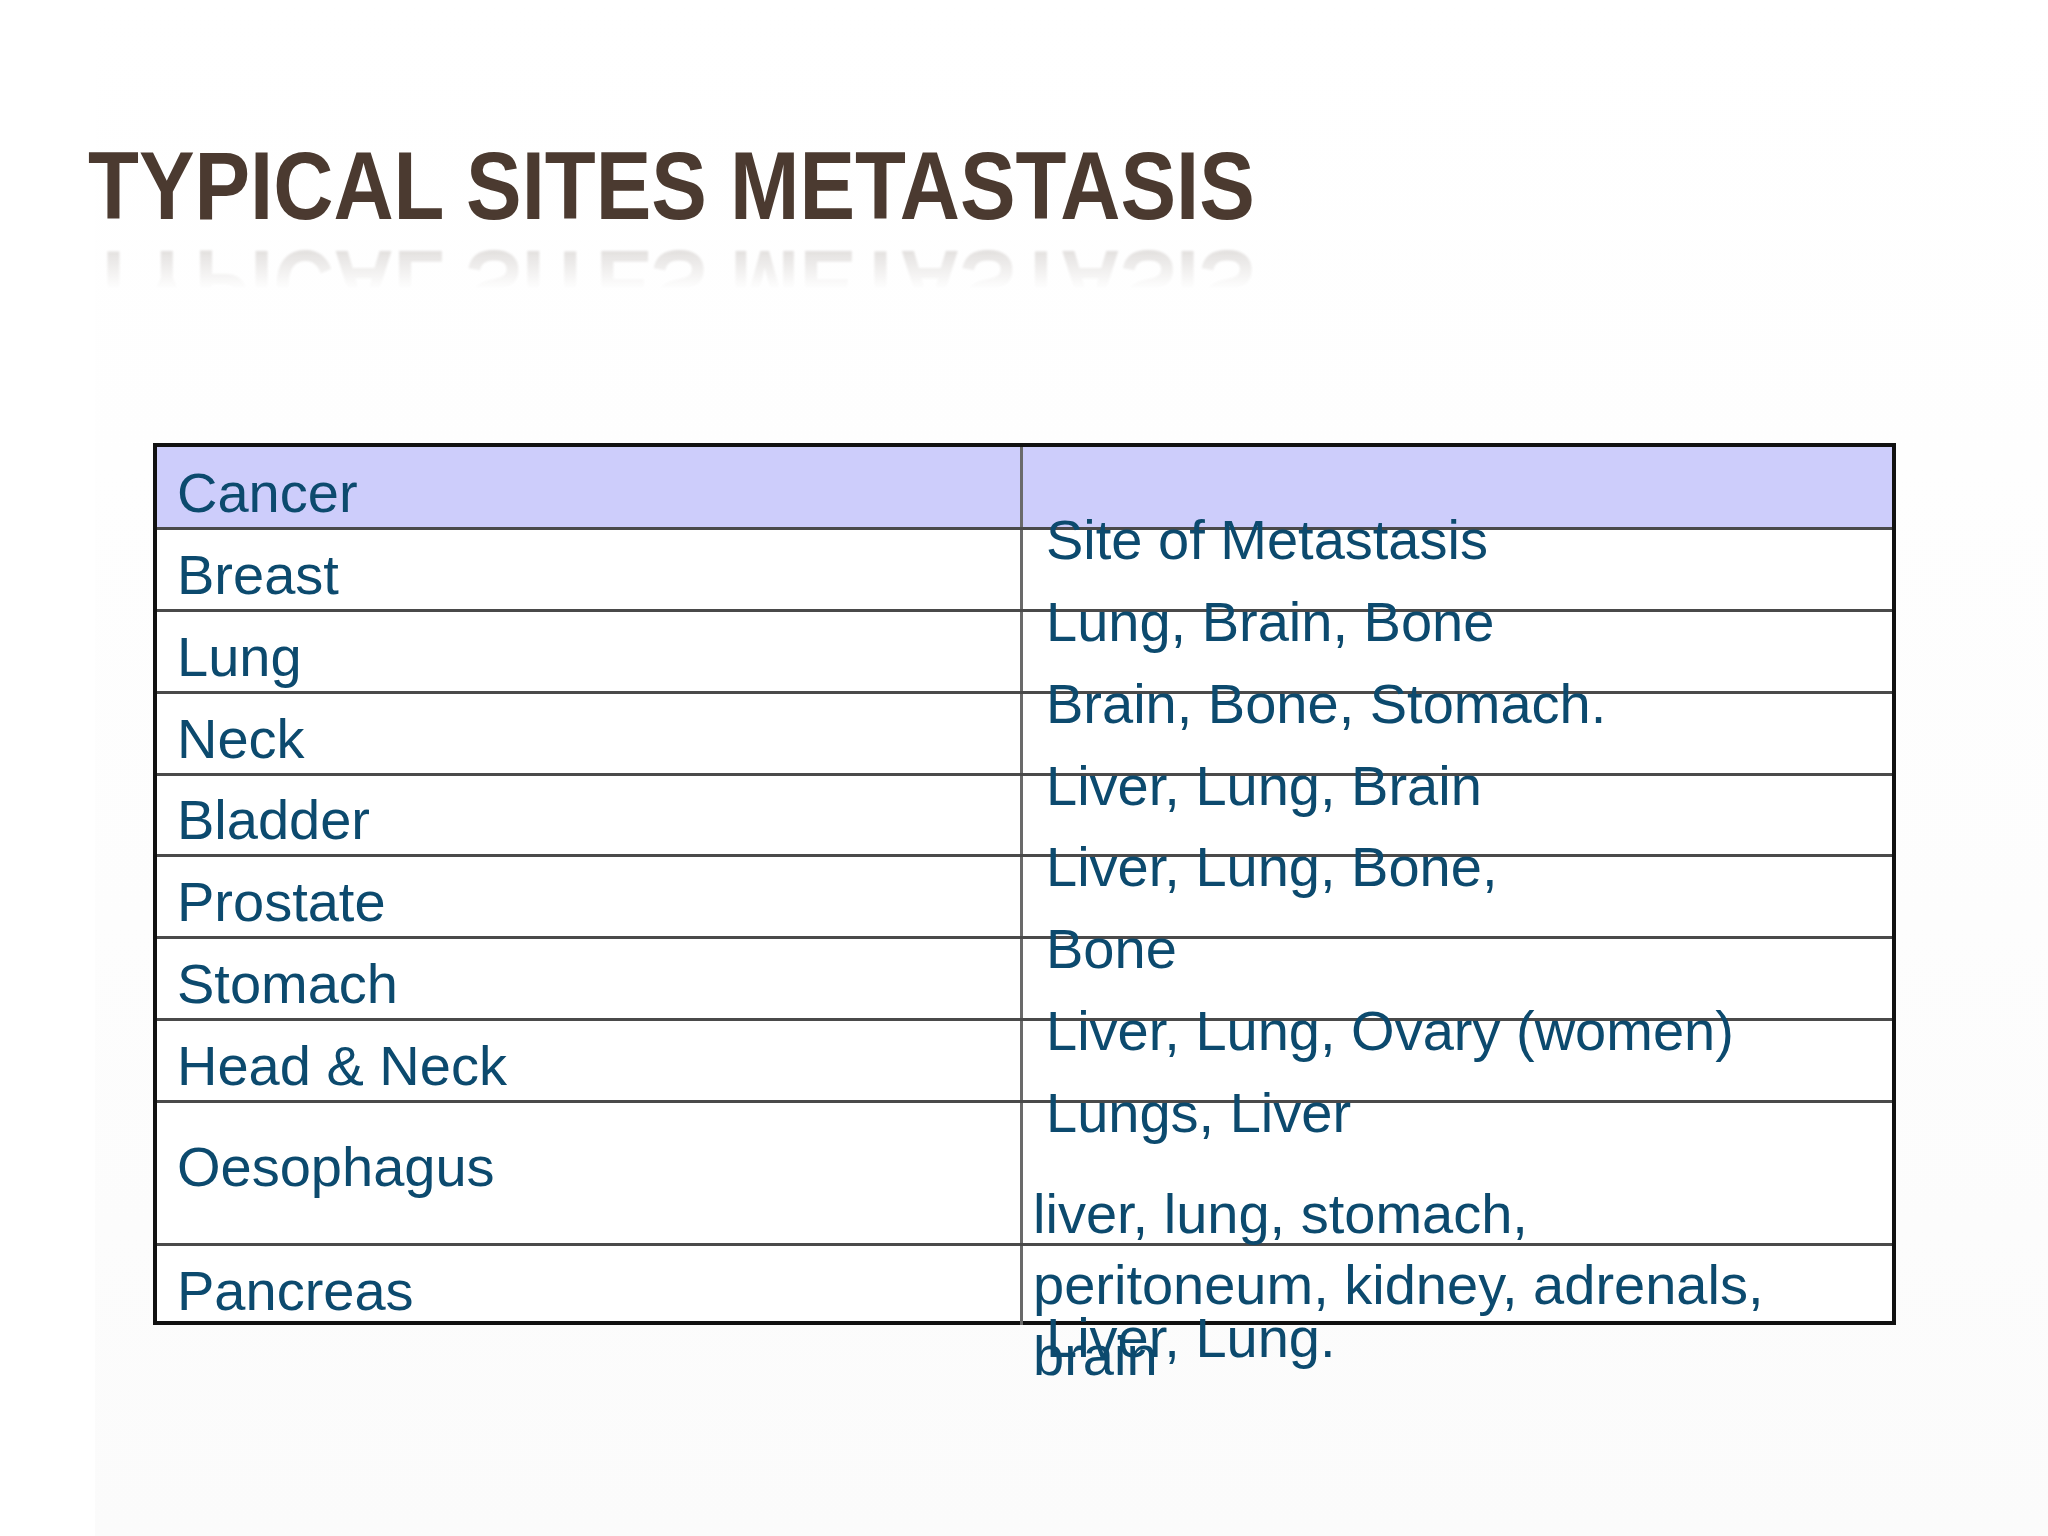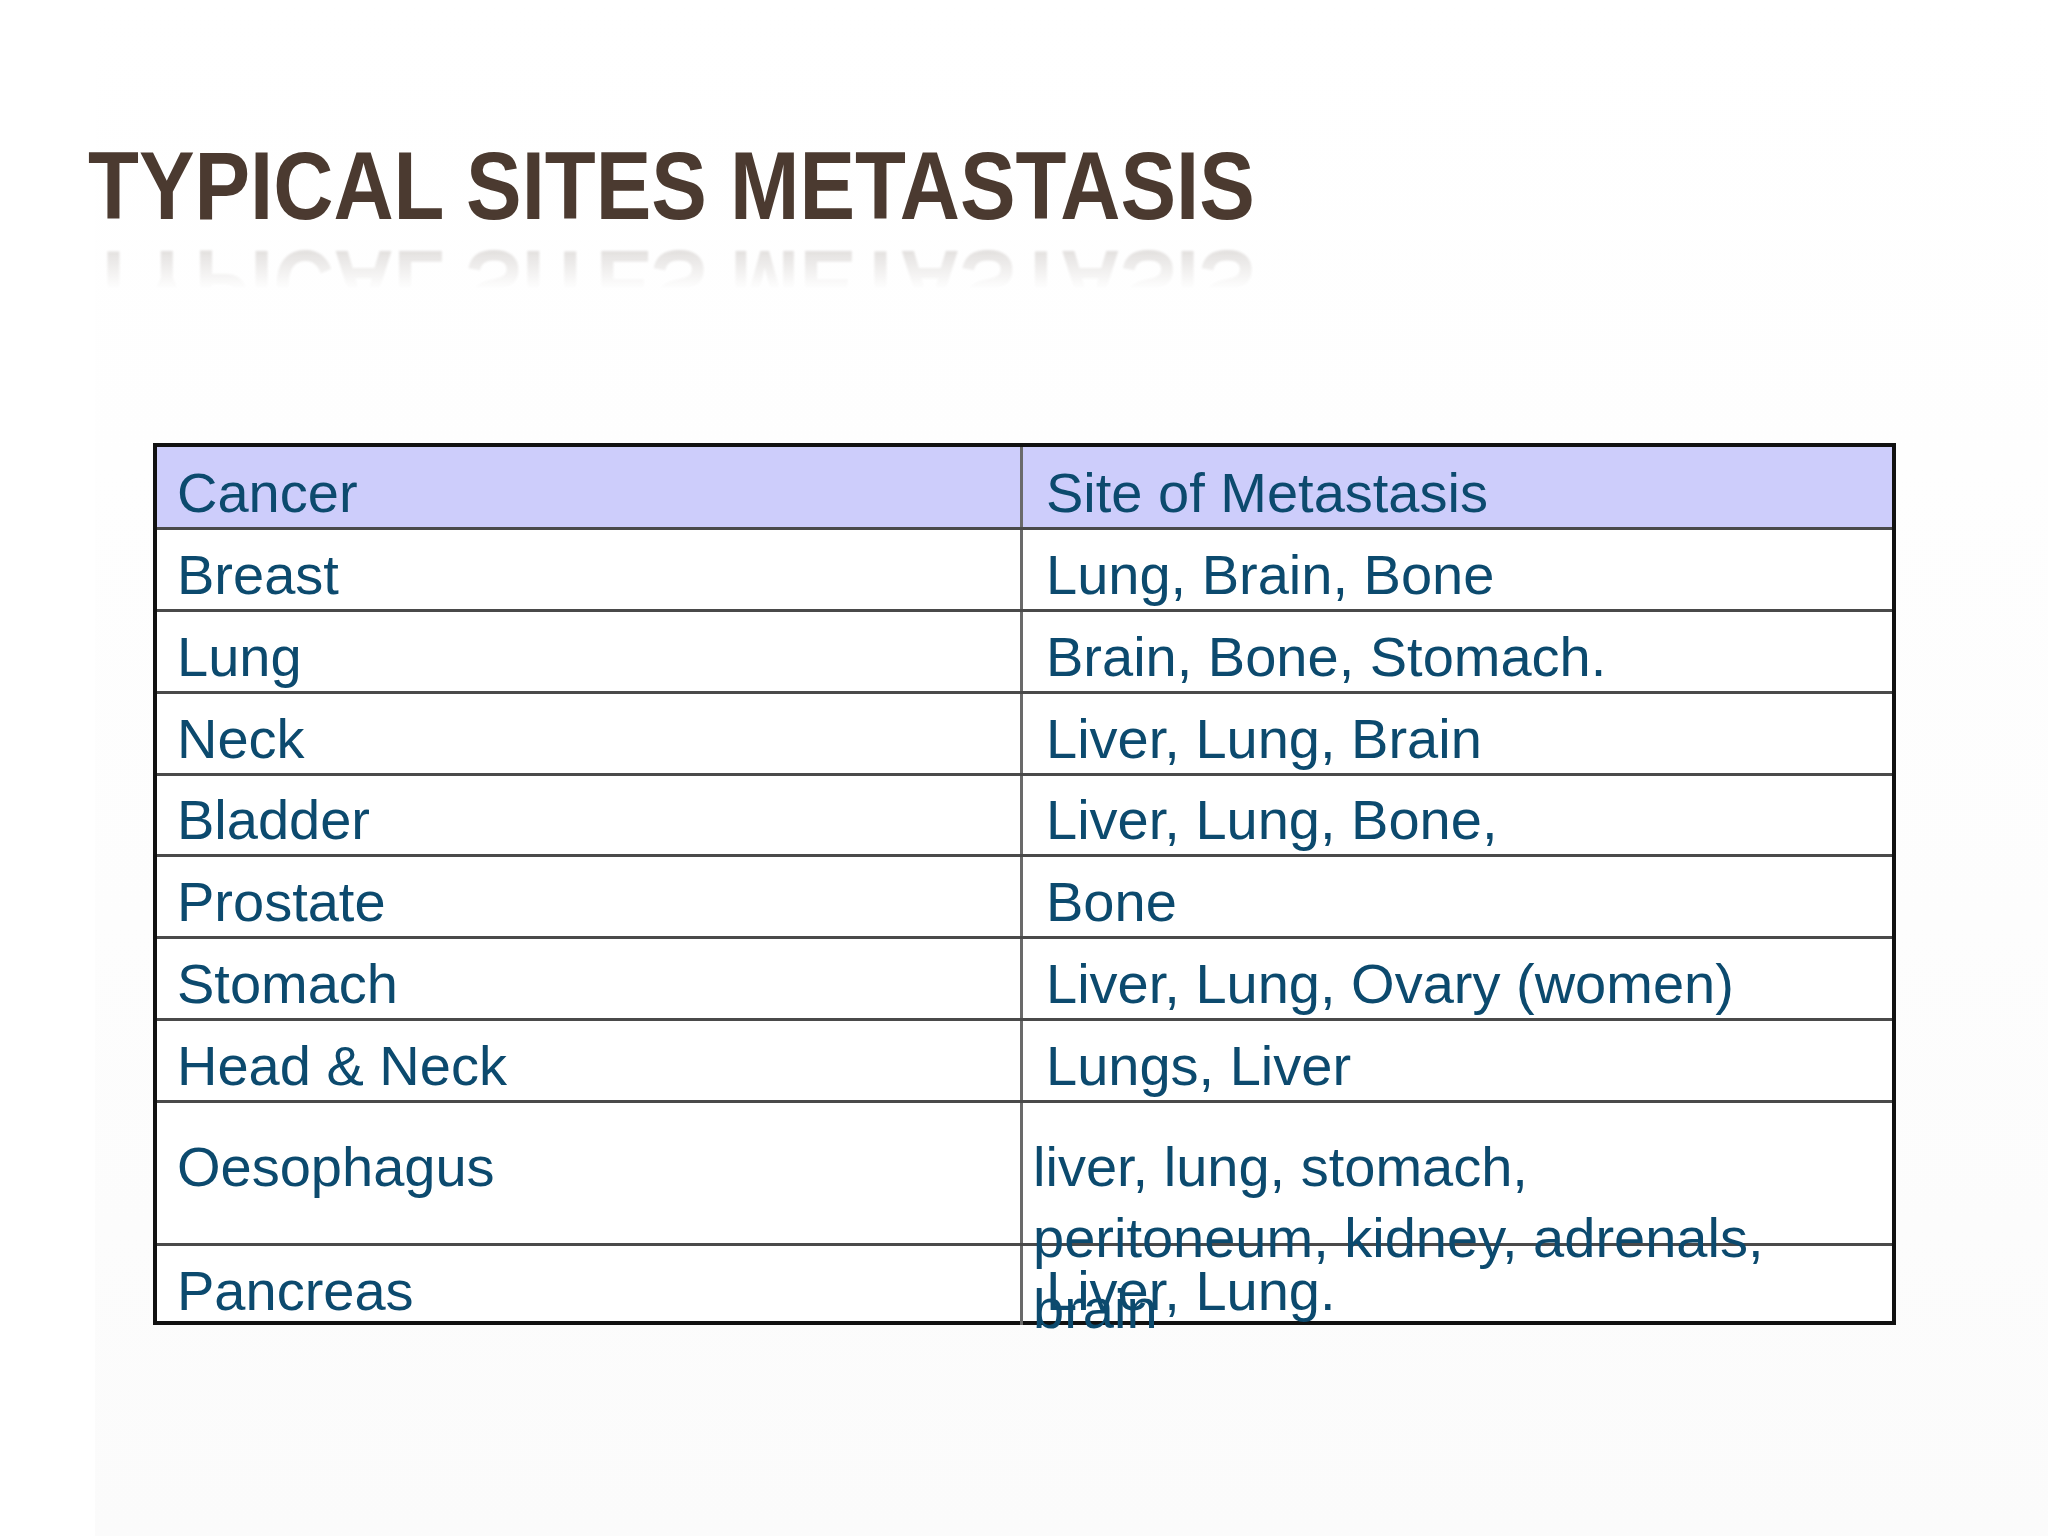--- a/index.html
+++ b/index.html
@@ -98,20 +98,21 @@
   .cell.c1 {
     left: 0;
     width: 866px;
     padding-left: 20px;
     border-right: 3px solid #6a6a6a;
   }
   .cell.c2 {
     left: 866px;
     width: 873px;
     padding-left: 23px;
+    margin-top: 47px;
   }
   .cell .txt {
     position: absolute;
     left: 0;
     padding-left: inherit;
     bottom: 2px;
     line-height: 64px;
   }
   .cell .txt.top {
     bottom: auto;

